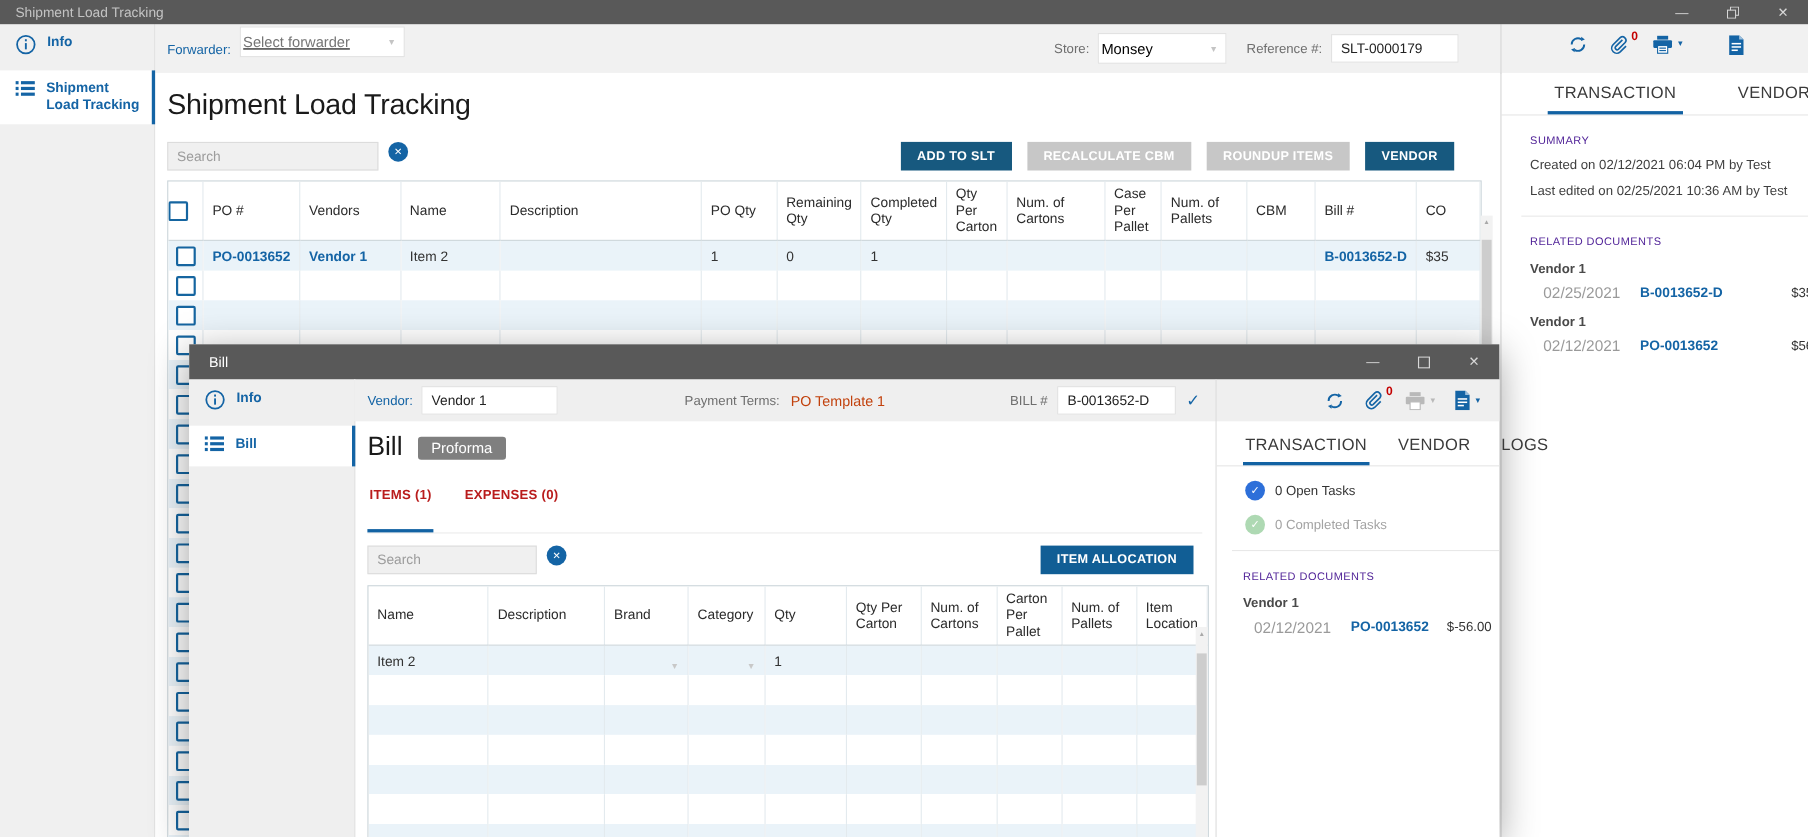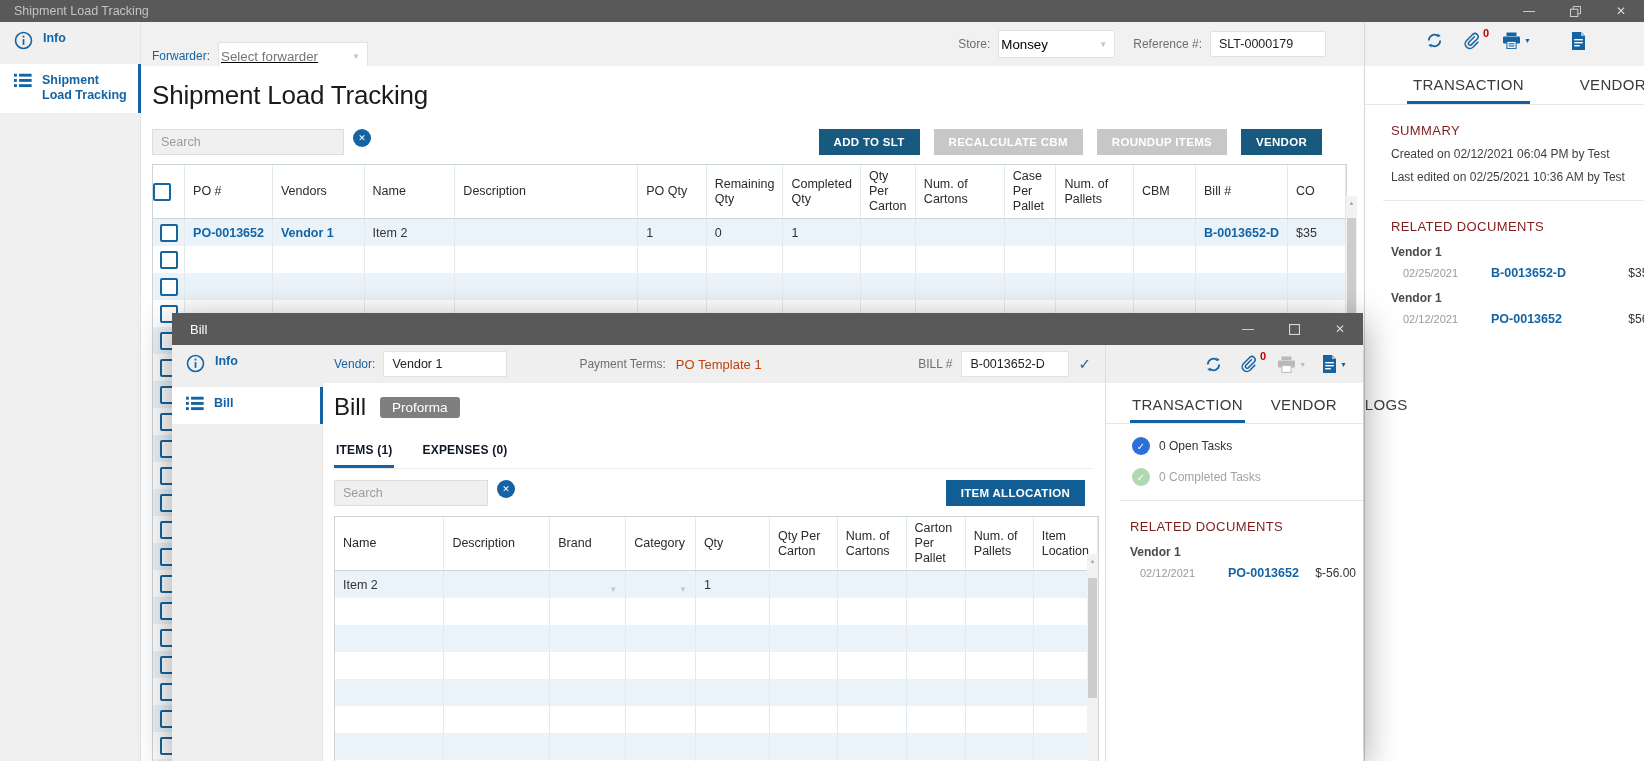--- a/index.html
+++ b/index.html
@@ -27,21 +27,21 @@
   .toolbar{position:absolute;left:140px;top:22px;right:0;height:44px;background:#f1f1f1;
            border-bottom:1px solid #e0e0e0;z-index:1}
   .lbl{font-size:12px;white-space:nowrap}
   .lbl.blue{color:#1464a5}
   .lbl.gray{color:#6e6e6e}
   .tb-input{height:24px;border:1px solid #e2e2e2;background:#fff;font:12.5px "Liberation Sans",sans-serif;
             color:#222;padding:0 8px;outline:none}
   .dropdown{position:relative;display:inline-flex;align-items:center;background:#fff;border:1px solid #e2e2e2;height:26px}
   .dropdown input{border:none;height:22px}
   .dropdown .caret{position:absolute;right:7px;font-size:8px;color:#c4c4c4;pointer-events:none}
-  .fw-group{position:absolute;left:12px;top:20px;display:flex;align-items:center;gap:8px}
+  .fw-group{position:absolute;left:12px;top:2px;display:flex;align-items:flex-end;gap:8px}
   .store-group{position:absolute;right:318px;top:8px;display:flex;align-items:center;gap:8px}
   .top-icons{position:absolute;left:1425px;top:31px;display:flex;align-items:center;gap:18px;z-index:3}
   .icon-btn{position:relative;color:#1464a5;display:flex;align-items:center}
   .icon-btn.gray{color:#b9b9b9}
   .attach-num{position:absolute;right:-9px;top:-5px;color:#c40000;font-size:11px;font-weight:bold}
   .icon-caret{font-size:7px;color:#1464a5;margin-left:3px}
 
   
   .main{position:absolute;left:140px;top:66px;width:1224px;bottom:0;background:#fff;z-index:1}
   .h1{font-size:26px;font-weight:normal;color:#1a1a1a;margin:14px 0 0 12px;letter-spacing:-.2px}
@@ -81,44 +81,44 @@
   .vscroll .thumb{position:absolute;left:1px;right:1px;background:#cdcdcd}
   .main-scroll{left:1346px;top:196px;bottom:0;z-index:2}
   .main-scroll .thumb{top:22px;height:330px}
 
   
   .v-divider{position:absolute;left:1364px;top:22px;bottom:0;width:1px;background:#d6d6d6;z-index:2}
   .panel{position:absolute;left:1365px;top:66px;right:0;bottom:0;background:#fff;z-index:1}
   .ptabs{display:flex;gap:44px;padding-left:42px;border-bottom:1px solid #e6e6e6}
   .ptab{font-size:15px;color:#3a3a3a;letter-spacing:.3px;padding:10px 6px 8px;border-bottom:3px solid transparent}
   .ptab.active{border-bottom-color:#1262a3}
-  .sec-title{font-size:13px;color:#7f1d1d;letter-spacing:.4px;margin:18px 0 0 26px}
+  .sec-title{font-size:10px;color:#4c1d95;letter-spacing:.4px;margin:18px 0 0 26px}
   .sum-line{font-size:12px;color:#3f3f3f;margin:9px 0 0 26px;white-space:nowrap;width:300px}
   .hr{height:1px;background:#e8e8e8;margin:16px 0 0 18px}
   .doc-vendor{font-size:12px;font-weight:bold;color:#4a4a4a;margin:11px 0 0 26px}
   .doc-row{display:flex;align-items:center;margin:7px 0 0 38px;white-space:nowrap;width:262px}
-  .doc-date{font-size:11px;color:#9a9a9a;width:88px}
+  .doc-date{font-size:14px;color:#9a9a9a;width:88px}
   .doc-amt{margin-left:auto;font-size:12px;color:#333}
 
   
   .modal{position:absolute;left:172px;top:313px;width:1191px;height:448px;background:#fff;z-index:50;
          box-shadow:0 8px 34px rgba(0,0,0,.38)}
   .m-titlebar{position:absolute;left:0;top:0;right:0;height:32px;background:#595959;display:flex;align-items:center}
   .m-titlebar .tb-title{padding-left:18px;font-size:13px;color:#fff}
   .m-sidebar{position:absolute;left:0;top:32px;width:150px;bottom:0;background:#efefef;border-right:1px solid #e3e3e3}
   .m-toolbar{position:absolute;left:150px;top:32px;right:0;height:38px;background:#efefef;display:flex;align-items:center;padding-left:12px;box-sizing:border-box}
   .bill-group{position:absolute;right:272px;top:0;height:38px;display:flex;align-items:center;gap:9px}
   .check-ic{color:#1464a5;font-size:15px;font-weight:bold}
   .m-icons{position:absolute;right:16px;top:0;height:38px;display:flex;align-items:center;gap:16px}
   .m-divider{position:absolute;left:933px;top:32px;bottom:0;width:1px;background:#dddddd}
   .m-content{position:absolute;left:150px;top:70px;width:783px;bottom:0;overflow:hidden}
   .h2{font-size:24px;font-weight:normal;color:#1a1a1a;margin:10px 0 0 12px;display:flex;align-items:center;gap:14px}
   .badge{background:#7f7f7f;color:#fff;font-size:13.5px;padding:3px 12px;border-radius:3px;font-weight:normal}
   .ctabs{display:flex;gap:26px;margin:16px 12px 0;border-bottom:1px solid #ececec}
-  .ctab{font-size:12px;font-weight:bold;color:#0f172a;letter-spacing:.2px;padding:6px 2px 8px;border-bottom:3px solid transparent}
+  .ctab{font-size:12px;font-weight:bold;color:#b91c1c;letter-spacing:.2px;padding:6px 2px 24px;border-bottom:3px solid transparent}
   .ctab.active{border-bottom-color:#1262a3}
   .m-action-row{position:relative;height:26px;margin-top:11px}
   .m-action-row .search-wrap{left:12px}
   .m-action-row .search-input{width:136px}
   .alloc-wrap{position:absolute;right:20px;top:0}
   .modal-table{margin:10px 8px 0 12px;width:763px}
   .modal-scroll{right:0;top:37px;bottom:0}
   .modal-scroll .thumb{top:24px;height:120px}
 
   .m-panel{position:absolute;left:934px;top:70px;right:0;bottom:0}
@@ -733,21 +733,21 @@
             </g>
           </svg>
       </span>
       <span>Bill</span>
     </div>
   </div>
 
   <div class="m-toolbar">
     <span class="lbl blue">Vendor:</span>
     <input class="tb-input" style="width: 106px; margin-left: 8px;" value="Vendor 1">
-    <span class="lbl gray" style="margin-left:72px">Payment Terms:</span>
+    <span class="lbl gray" style="margin-left:115px">Payment Terms:</span>
     <span style="margin-left:10px;font-size:13px;color:#c2410c">PO Template 1</span>
     <div class="bill-group">
       <span class="lbl gray">BILL #</span>
       <input class="tb-input" style="width: 90px;" value="B-0013652-D">
       <span class="check-ic">✓</span>
     </div>
     <div class="m-icons">
       <span class="icon-btn">
         <svg width="19" height="19" viewBox="0 0 20 20">
             <path d="M16 10a6 6 0 0 1-9.2 5.1" fill="none" stroke="#1464a5" stroke-width="1.8"></path>

